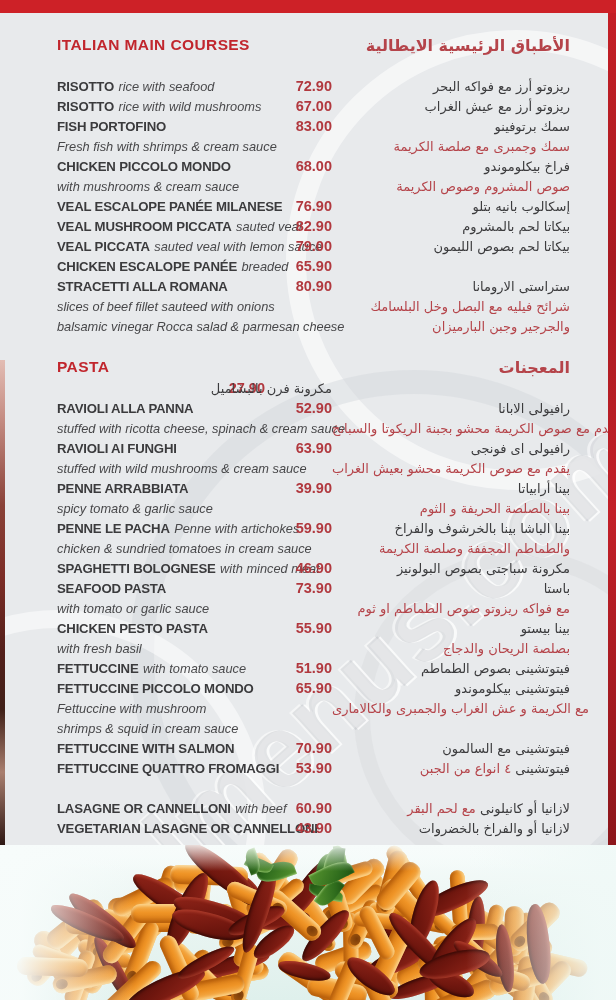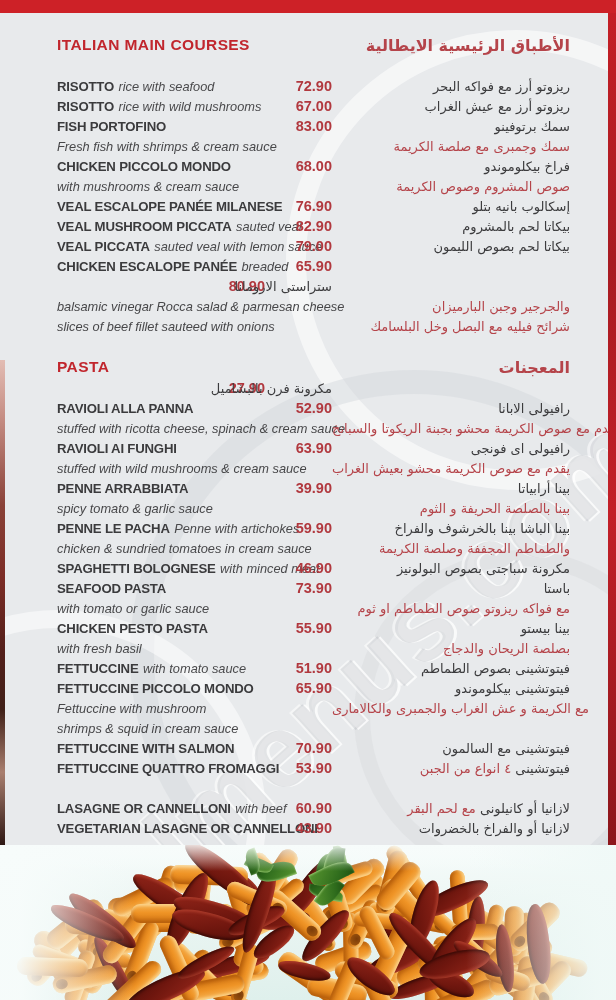--- a/index.html
+++ b/index.html
@@ -114,32 +114,33 @@
       <div class="row">
     <div class="en-wrap"><span class="en">VEAL PICCATA</span> <span class="note">sauted veal with lemon sauce</span></div>
     <div class="price">79.00</div>
     <div class="ar-cell"><span class="ar">بيكاتا لحم بصوص الليمون</span> <span class="ar-red"></span></div>
   </div>
       <div class="row">
     <div class="en-wrap"><span class="en">CHICKEN ESCALOPE PANÉE</span> <span class="note">breaded</span></div>
     <div class="price">65.90</div>
   </div>
       <div class="row">
+    <div class="en-wrap"><span class="en">STRACETTI ALLA ROMANA</span> <span class="note"></span></div>
     <div class="price">80.90</div>
     <div class="ar-cell"><span class="ar">ستراستى الارومانا</span> <span class="ar-red"></span></div>
   </div>
       <div class="row sub">
+    <div class="en-wrap"><span class="en">slices of beef fillet sauteed with onions</span> <span class="note"></span></div>
+    <div class="price"></div>
+    <div class="ar-cell"><span class="ar"></span> <span class="ar-red">شرائح فيليه مع البصل وخل البلسامك</span></div>
+  </div>
+      <div class="row sub">
     <div class="en-wrap"><span class="en">balsamic vinegar Rocca salad &amp; parmesan cheese</span> <span class="note"></span></div>
     <div class="price"></div>
     <div class="ar-cell"><span class="ar"></span> <span class="ar-red">والجرجير وجبن البارميزان</span></div>
-  </div>
-      <div class="row sub">
-    <div class="en-wrap"><span class="en">slices of beef fillet sauteed with onions</span> <span class="note"></span></div>
-    <div class="price"></div>
-    <div class="ar-cell"><span class="ar"></span> <span class="ar-red">شرائح فيليه مع البصل وخل البلسامك</span></div>
   </div>
     </section>
     <section class="sec sec-1">
     <div class="section-head">
       <span class="sec-en">PASTA</span>
       <span class="sec-ar">المعجنات</span>
     </div>
   <div class="row">
     <div class="price">27.90</div>
     <div class="ar-cell"><span class="ar">مكرونة فرن بالبشاميل</span> <span class="ar-red"></span></div>

